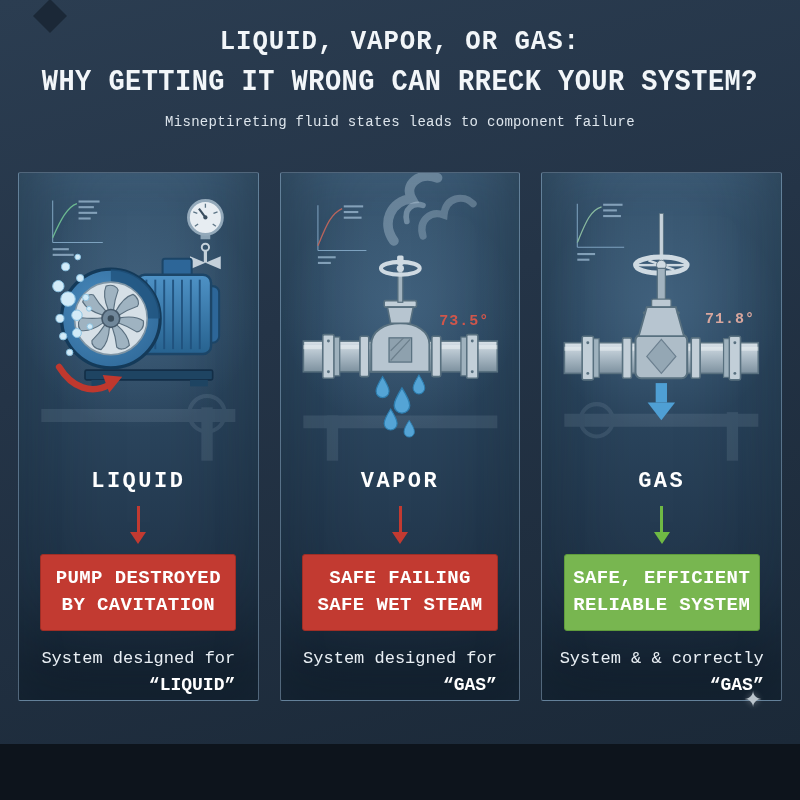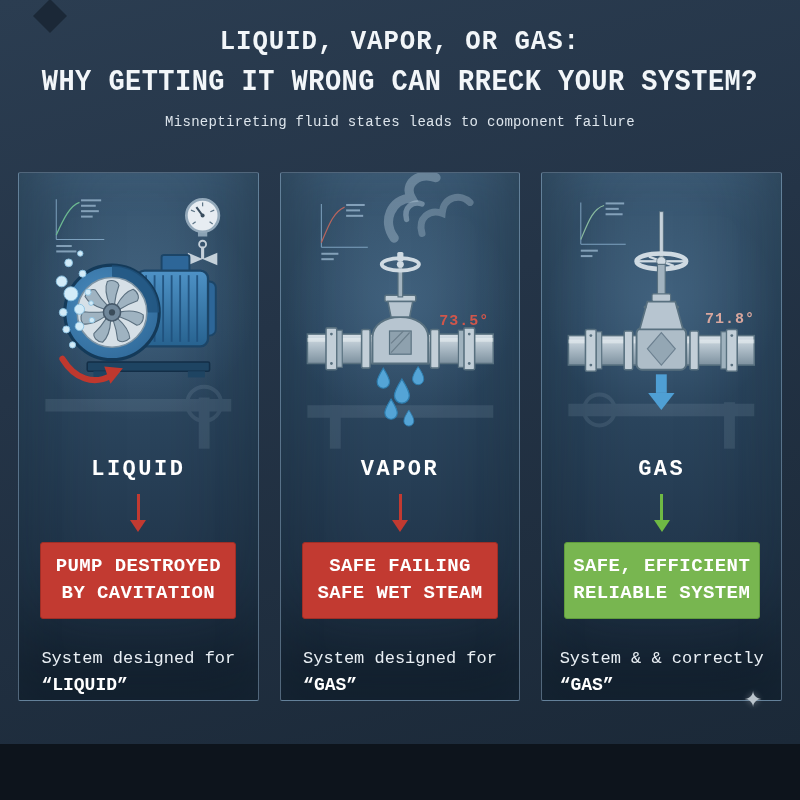--- a/index.html
+++ b/index.html
@@ -43,21 +43,21 @@
   .arrow .head  { width:0; height:0; border-left:8px solid transparent;
                   border-right:8px solid transparent; border-top:12px solid currentColor; }
   .arrow.danger  { color:#c23a31; }
   .arrow.success { color:#6fb944; }
 
   .badge { width:82%; padding:10px 6px; text-align:center; color:#fff; font-weight:bold;
            font-size:19px; line-height:1.45; letter-spacing:0.4px; border-radius:3px; }
   .badge.danger  { background:#c23a31; border:1px solid #9f2e26; }
   .badge.success { background:#78b650; border:1px solid #5f9c3c; }
 
-  .caption { margin-top:27px; text-align:left; color:#e9eff4; font-size:17px; line-height:1.55; }
+  .caption { margin-top:15px; text-align:right; color:#e9eff4; font-size:17px; line-height:1.55; }
   .caption .q { font-weight:bold; font-size:18px; color:#ffffff; }
 
   .sparkle { position:absolute; right:38px; bottom:28px; font-size:30px; color:#bac4cc;
              text-shadow:0 0 6px rgba(255,255,255,0.35); }
 </style>
 </head>
 <body>
 
 <div class="canvas">
 

